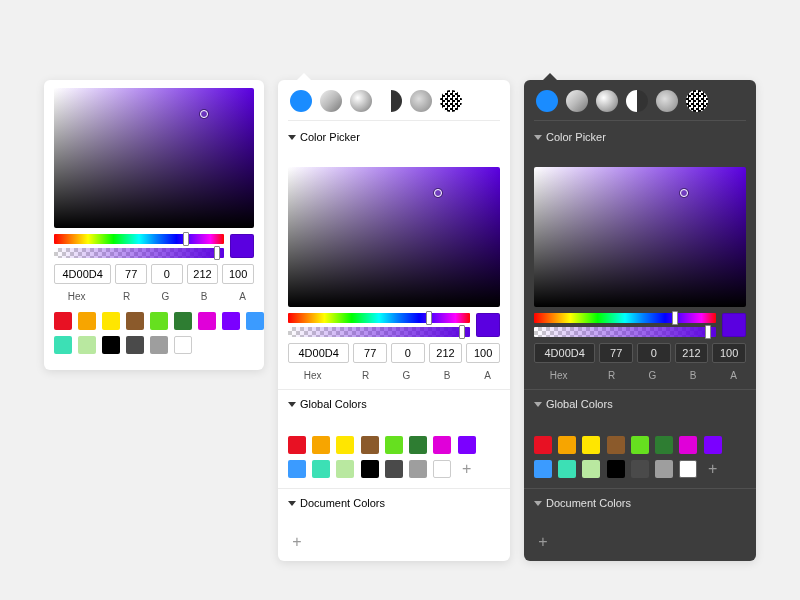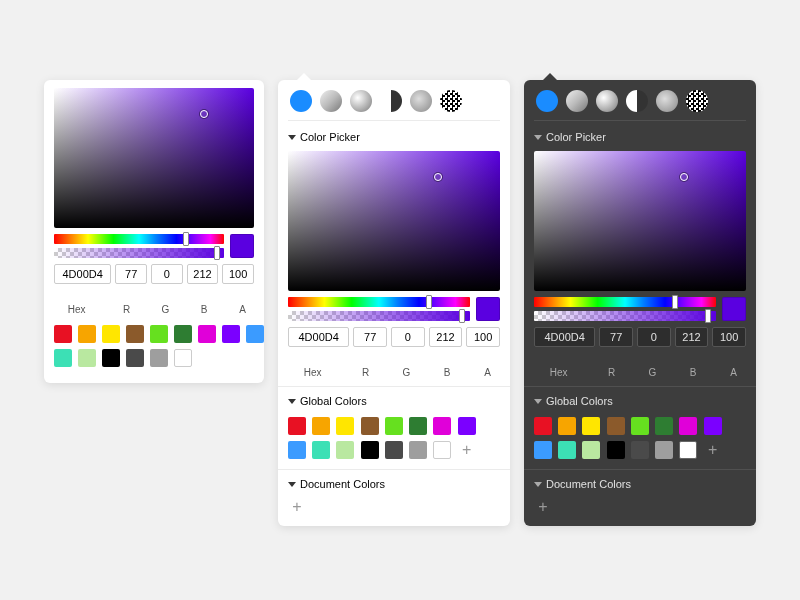--- a/index.html
+++ b/index.html
@@ -56,21 +56,21 @@
   .ft-img { background: radial-gradient(circle at 40% 40%, #ddd, #888); position:relative; }
   .ft-noise {
     background:
       repeating-conic-gradient(#000 0 25%, #fff 0 50%) 0 0/5px 5px;
   }
   .section-head {
     display: flex;
     align-items: center;
     gap: 4px;
     font-size: 11px;
-    padding: 4px 0 8px;
+    padding: 4px 0 24px;
     cursor: pointer;
   }
   .tri {
     width:0;height:0;
     border-left:4px solid transparent;
     border-right:4px solid transparent;
     border-top:5px solid #333;
   }
   .panel.dark .tri { border-top-color:#aaa; }
   .sb-field {
@@ -118,21 +118,21 @@
     border-radius:1px;
   }
   .hue-strip .thumb{ left:76%; }
   .alpha-strip .thumb{ left:94%; }
   .cur-swatch {
     width:24px;height:24px;
     background:#5a00e0;
     border-radius:2px;
     border:1px solid rgba(0,0,0,0.15);
   }
-  .inputs { display:flex; gap:4px; margin-bottom:20px; }
+  .inputs { display:flex; gap:4px; margin-bottom:7px; }
   .inputs input {
     width:100%;
     text-align:center;
     font-size:11px;
     padding:3px 2px;
     border:1px solid #ccc;
     border-radius:2px;
     background:#fff;
   }
   .panel.dark .inputs input {

